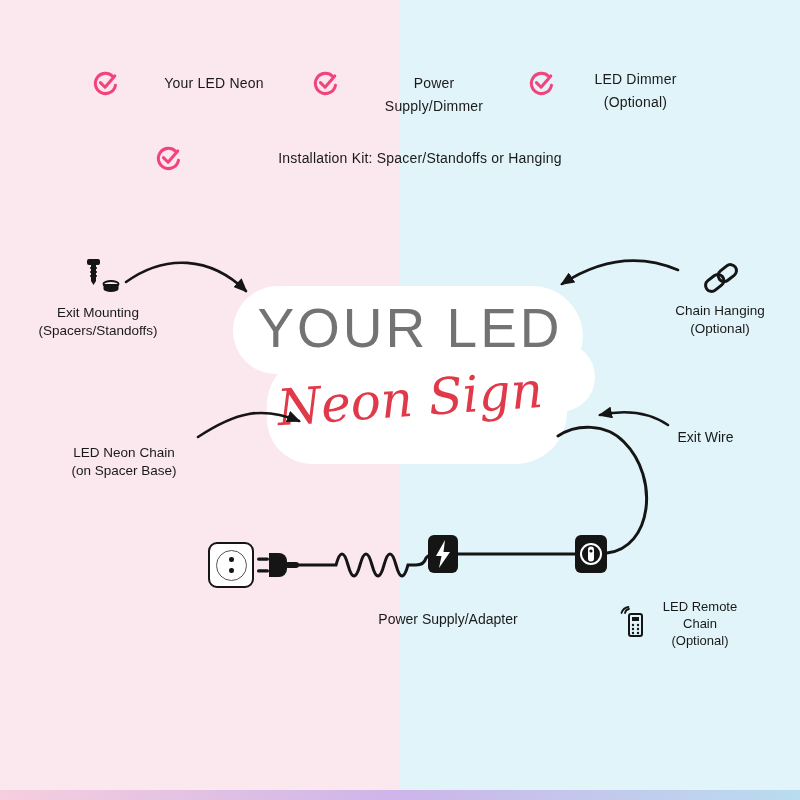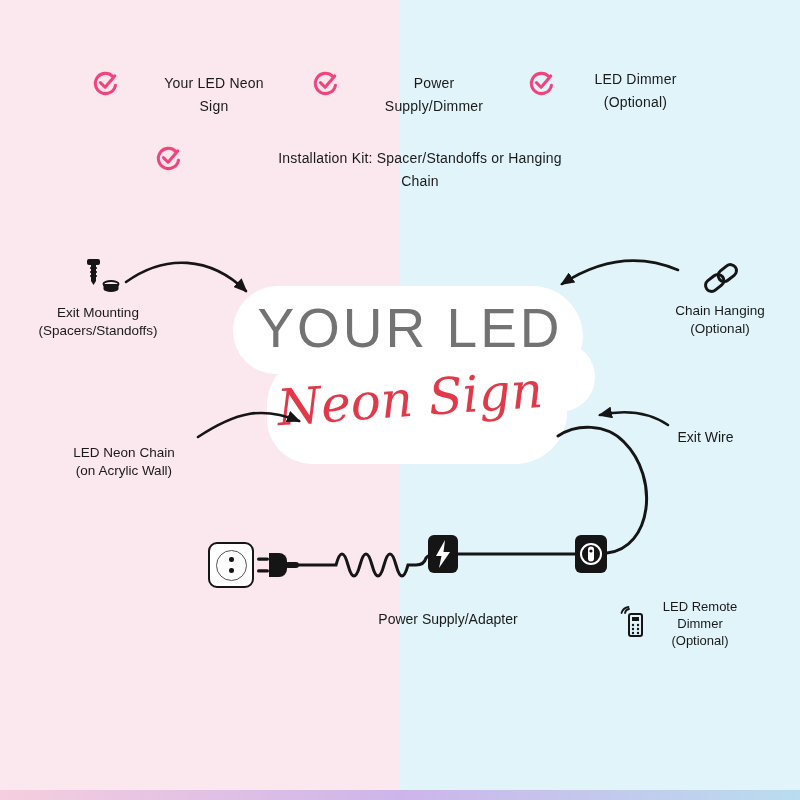--- a/index.html
+++ b/index.html
@@ -69,21 +69,20 @@
   <div class="bg-half bg-right"></div>
 
   <span class="abs" style="left:92px;top:70px;">
     <svg width="27" height="27" viewBox="0 0 32 32">
       <path d="M24.5 7.5 A12 12 0 1 0 27.8 18" fill="none" stroke="#f2447c" stroke-width="3.6" stroke-linecap="round"></path>
       <path d="M10 15 L 15.5 20.5 L 27 7" fill="none" stroke="#f2447c" stroke-width="3.6" stroke-linecap="round" stroke-linejoin="round"></path>
     </svg>
   </span>
   <div class="check-item-text" style="left:128px;top:72px;width:172px;">
     <span>Your LED Neon</span>
-    <span>Sign</span>
   </div>
 
   <span class="abs" style="left:312px;top:70px;">
     <svg width="27" height="27" viewBox="0 0 32 32">
       <path d="M24.5 7.5 A12 12 0 1 0 27.8 18" fill="none" stroke="#f2447c" stroke-width="3.6" stroke-linecap="round"></path>
       <path d="M10 15 L 15.5 20.5 L 27 7" fill="none" stroke="#f2447c" stroke-width="3.6" stroke-linecap="round" stroke-linejoin="round"></path>
     </svg>
   </span>
   <div class="check-item-text" style="left:345px;top:72px;width:178px;">
     <span>Power</span>
@@ -102,21 +101,20 @@
   </div>
 
   <span class="abs" style="left:155px;top:145px;">
     <svg width="27" height="27" viewBox="0 0 32 32">
       <path d="M24.5 7.5 A12 12 0 1 0 27.8 18" fill="none" stroke="#f2447c" stroke-width="3.6" stroke-linecap="round"></path>
       <path d="M10 15 L 15.5 20.5 L 27 7" fill="none" stroke="#f2447c" stroke-width="3.6" stroke-linecap="round" stroke-linejoin="round"></path>
     </svg>
   </span>
   <div class="check-item-text" style="left:185px;top:147px;width:470px;">
     <span>Installation Kit: Spacer/Standoffs or Hanging</span>
-    <span>Chain</span>
   </div>
 
   <div class="sign">
     <div class="blob1"></div>
     <div class="blob2"></div>
     <div class="blob3"></div>
     <div class="sign-title">YOUR LED</div>
     <div class="sign-subtitle">Neon Sign</div>
   </div>
 
@@ -145,21 +143,21 @@
       </g>
     </svg>
   </span>
   <div class="label" style="left:645px;top:302px;width:150px;">
     <span>Chain Hanging</span>
     <span>(Optional)</span>
   </div>
 
   <div class="label" style="left:38px;top:444px;width:172px;">
     <span>LED Neon Chain</span>
-    <span>(on Acrylic Wall)</span>
+    <span>(on Spacer Base)</span>
   </div>
 
   <div class="label" style="left:658px;top:428px;width:95px;font-size:14px;">
     <span>Exit Wire</span>
   </div>
 
   <div class="socket">
     <div class="ring"></div>
     <div class="dot d1"></div>
     <div class="dot d2"></div>
@@ -201,21 +199,21 @@
       <circle cx="13" cy="20" r="1.2" fill="#151515"></circle>
         <circle cx="18" cy="20" r="1.2" fill="#151515"></circle>
       <circle cx="13" cy="24" r="1.2" fill="#151515"></circle>
         <circle cx="18" cy="24" r="1.2" fill="#151515"></circle>
       <path d="M5 4 A5 5 0 0 1 9 0" fill="none" stroke="#151515" stroke-width="1.8" stroke-linecap="round"></path>
       <path d="M1.5 4 A8.5 8.5 0 0 1 8.5 -2" fill="none" stroke="#151515" stroke-width="1.8" stroke-linecap="round"></path>
     </svg>
   </span>
   <div class="label" style="left:650px;top:598px;width:100px;font-size:13px;line-height:17px;">
     <span>LED Remote</span>
-    <span>Dimmer</span>
+    <span>Chain</span>
     <span>(Optional)</span>
   </div>
 
   <svg class="overlay" width="800" height="800" viewBox="0 0 800 800">
     <defs>
       <marker id="ah" markerUnits="userSpaceOnUse" markerWidth="14" markerHeight="12" refX="12" refY="6" orient="auto">
         <path d="M0 0 L14 6 L0 12 Z" fill="#151515"></path>
       </marker>
     </defs>
 

